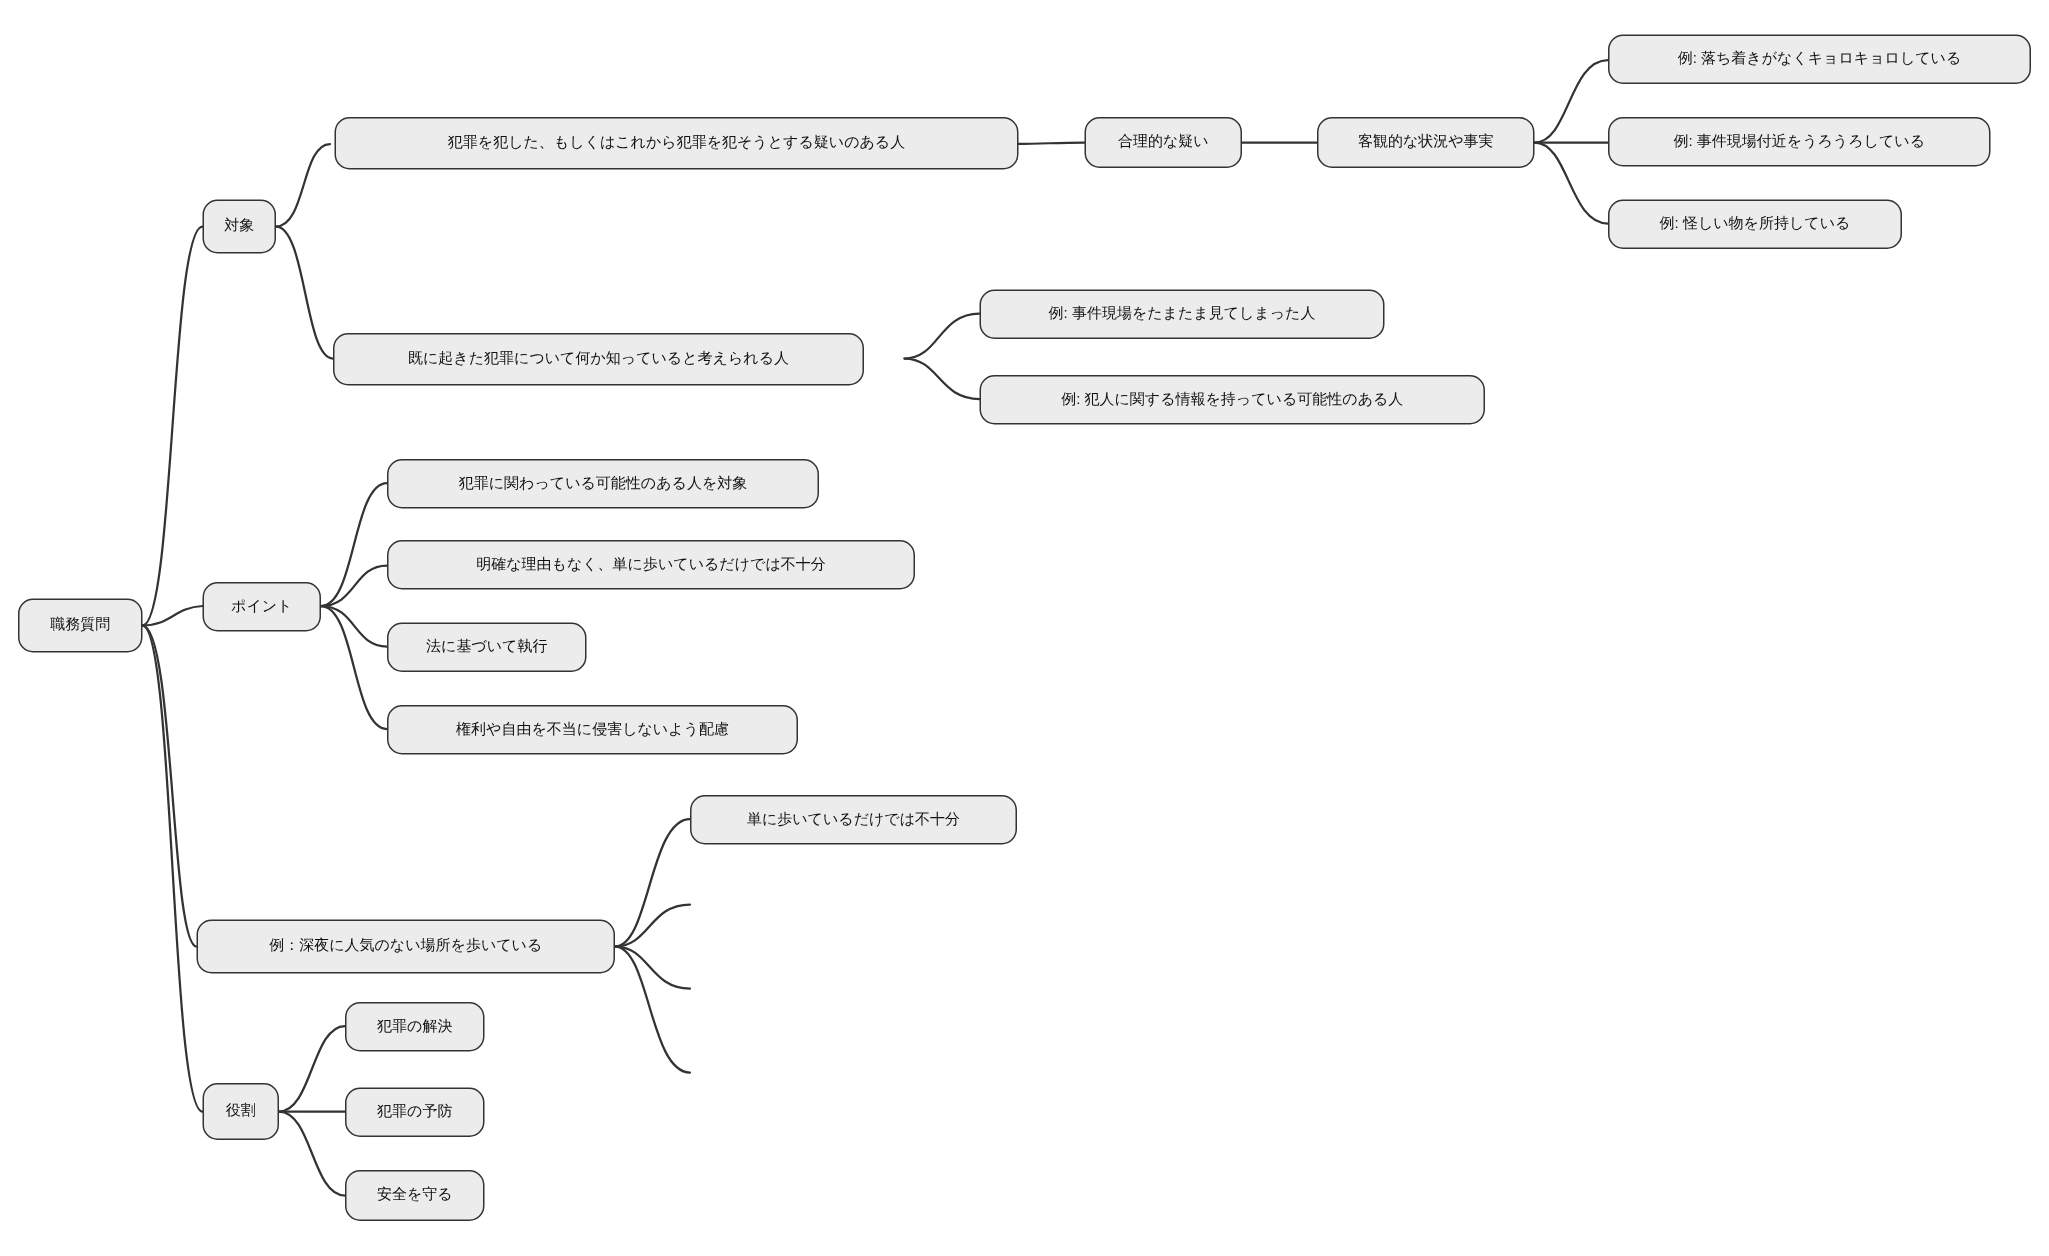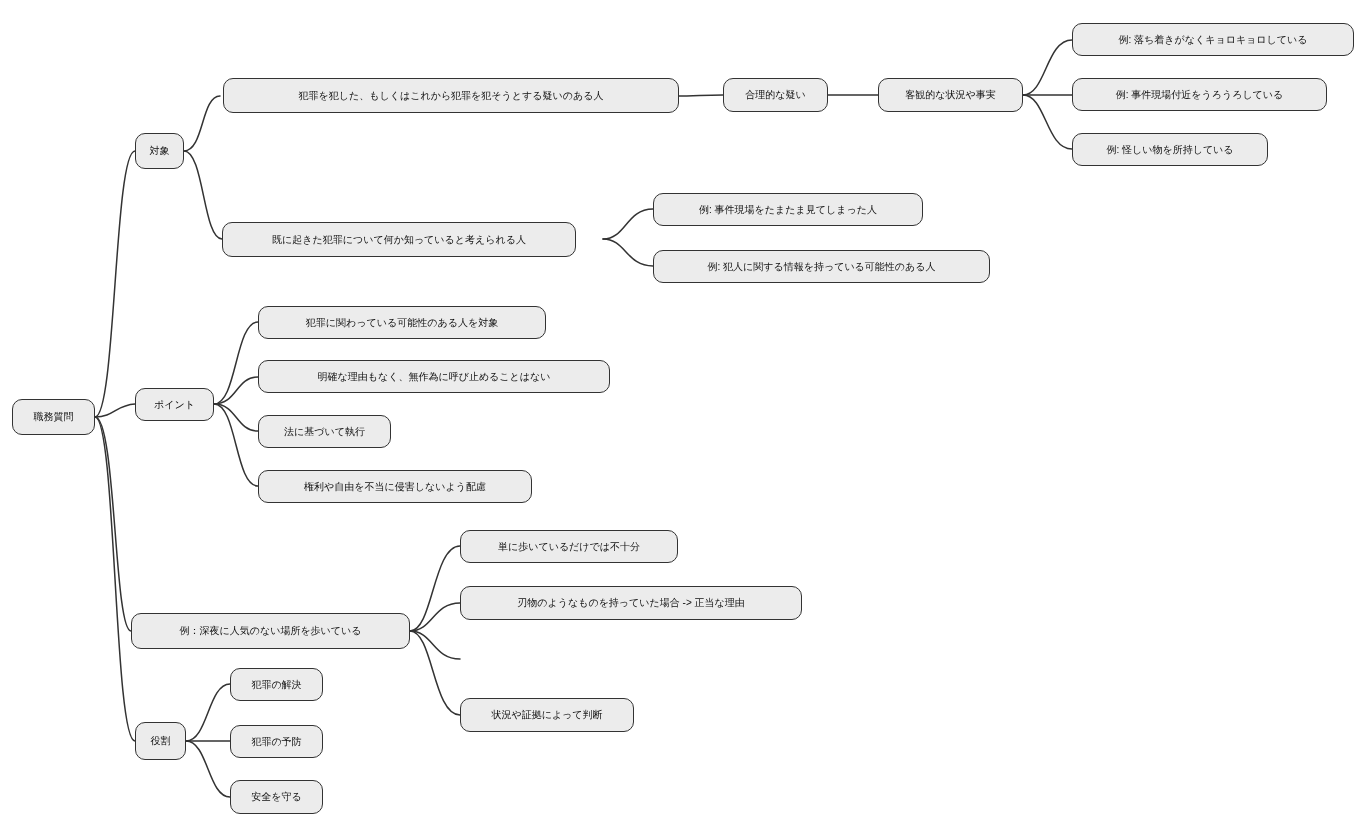--- a/index.html
+++ b/index.html
@@ -80,27 +80,25 @@
   <div class="node" style="left:878px;top:78px;width:145px;height:34px">客観的な状況や事実</div>
   <div class="node" style="left:1072px;top:23px;width:282px;height:33px">例: 落ち着きがなくキョロキョロしている</div>
   <div class="node" style="left:1072px;top:78px;width:255px;height:33px">例: 事件現場付近をうろうろしている</div>
   <div class="node" style="left:1072px;top:133px;width:196px;height:33px">例: 怪しい物を所持している</div>
   <div class="node" style="left:222px;top:222px;width:354px;height:35px">既に起きた犯罪について何か知っていると考えられる人</div>
   <div class="node" style="left:653px;top:193px;width:270px;height:33px">例: 事件現場をたまたま見てしまった人</div>
   <div class="node" style="left:653px;top:250px;width:337px;height:33px">例: 犯人に関する情報を持っている可能性のある人</div>
 
   <div class="node" style="left:135px;top:388px;width:79px;height:33px">ポイント</div>
   <div class="node" style="left:258px;top:306px;width:288px;height:33px">犯罪に関わっている可能性のある人を対象</div>
-  <div class="node" style="left:258px;top:360px;width:352px;height:33px">明確な理由もなく、無作為に呼び止めることはない</div>
+  <div class="node" style="left:258px;top:360px;width:352px;height:33px">明確な理由もなく、単に歩いているだけでは不十分</div>
   <div class="node" style="left:258px;top:415px;width:133px;height:33px">法に基づいて執行</div>
   <div class="node" style="left:258px;top:470px;width:274px;height:33px">権利や自由を不当に侵害しないよう配慮</div>
 
   <div class="node" style="left:131px;top:613px;width:279px;height:36px">例：深夜に人気のない場所を歩いている</div>
   <div class="node" style="left:460px;top:530px;width:218px;height:33px">単に歩いているだけでは不十分</div>
-  <div class="node" style="left:460px;top:586px;width:342px;height:34px">刃物のようなものを持っていた場合 -&gt; 正当な理由</div>
-  <div class="node" style="left:460px;top:698px;width:174px;height:34px">状況や証拠によって判断</div>
 
   <div class="node" style="left:135px;top:722px;width:51px;height:38px">役割</div>
   <div class="node" style="left:230px;top:668px;width:93px;height:33px">犯罪の解決</div>
   <div class="node" style="left:230px;top:725px;width:93px;height:33px">犯罪の予防</div>
   <div class="node" style="left:230px;top:780px;width:93px;height:34px">安全を守る</div>
 
 </div>
 
 </body></html>

